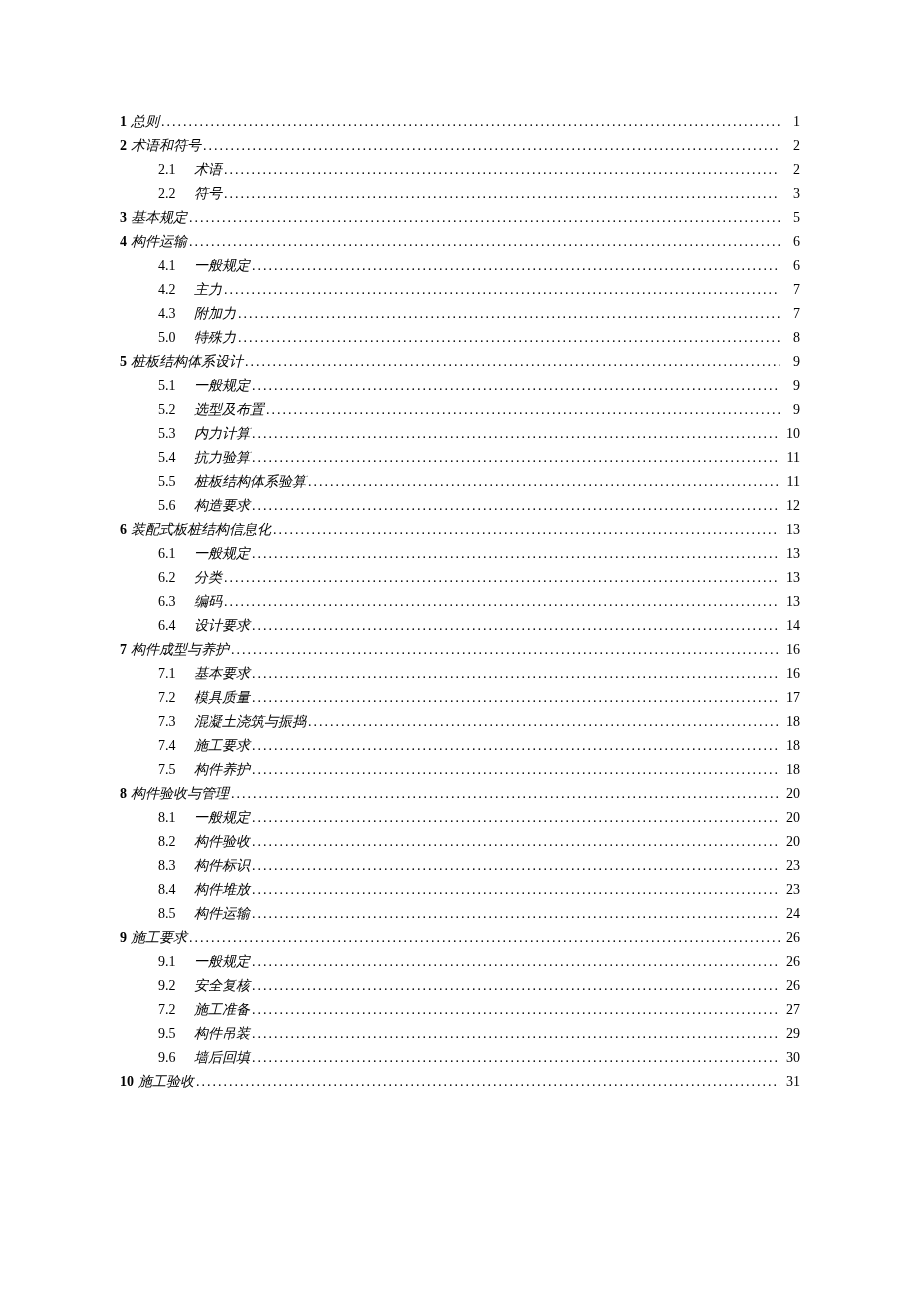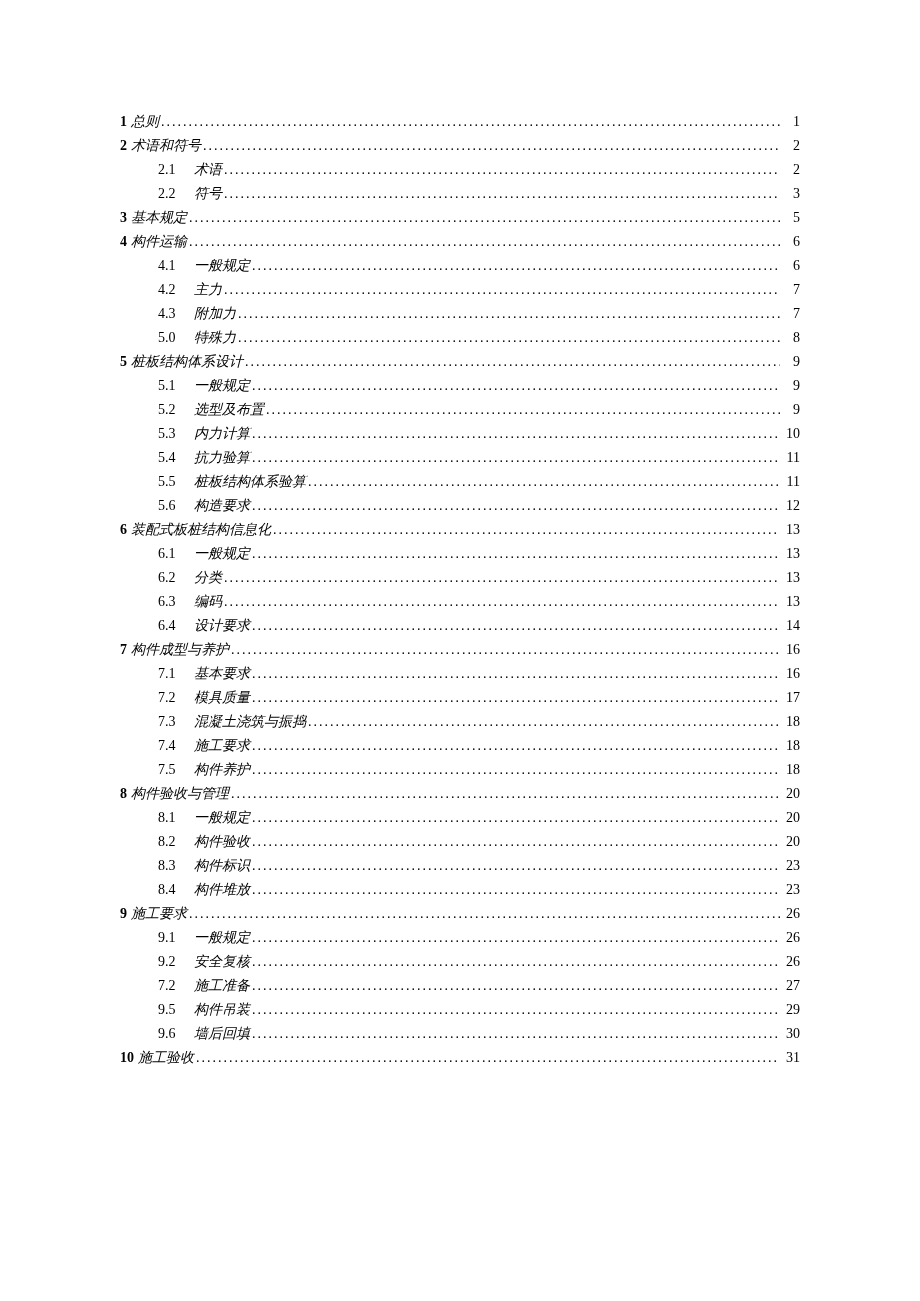--- a/index.html
+++ b/index.html
@@ -267,20 +267,26 @@
         <span class="toc-label">构件标识</span>
         <span class="toc-dots"></span>
         <span class="toc-page">23</span>
       </div>
       <div class="toc-row level-2">
         <span class="toc-num">8.4</span>
         <span class="toc-label">构件堆放</span>
         <span class="toc-dots"></span>
         <span class="toc-page">23</span>
       </div>
+      <div class="toc-row level-2">
+        <span class="toc-num">8.5</span>
+        <span class="toc-label">构件运输</span>
+        <span class="toc-dots"></span>
+        <span class="toc-page">24</span>
+      </div>
       <div class="toc-row level-1">
         <span class="toc-num">9</span>
         <span class="toc-label">施工要求</span>
         <span class="toc-dots"></span>
         <span class="toc-page">26</span>
       </div>
       <div class="toc-row level-2">
         <span class="toc-num">9.1</span>
         <span class="toc-label">一般规定</span>
         <span class="toc-dots"></span>

